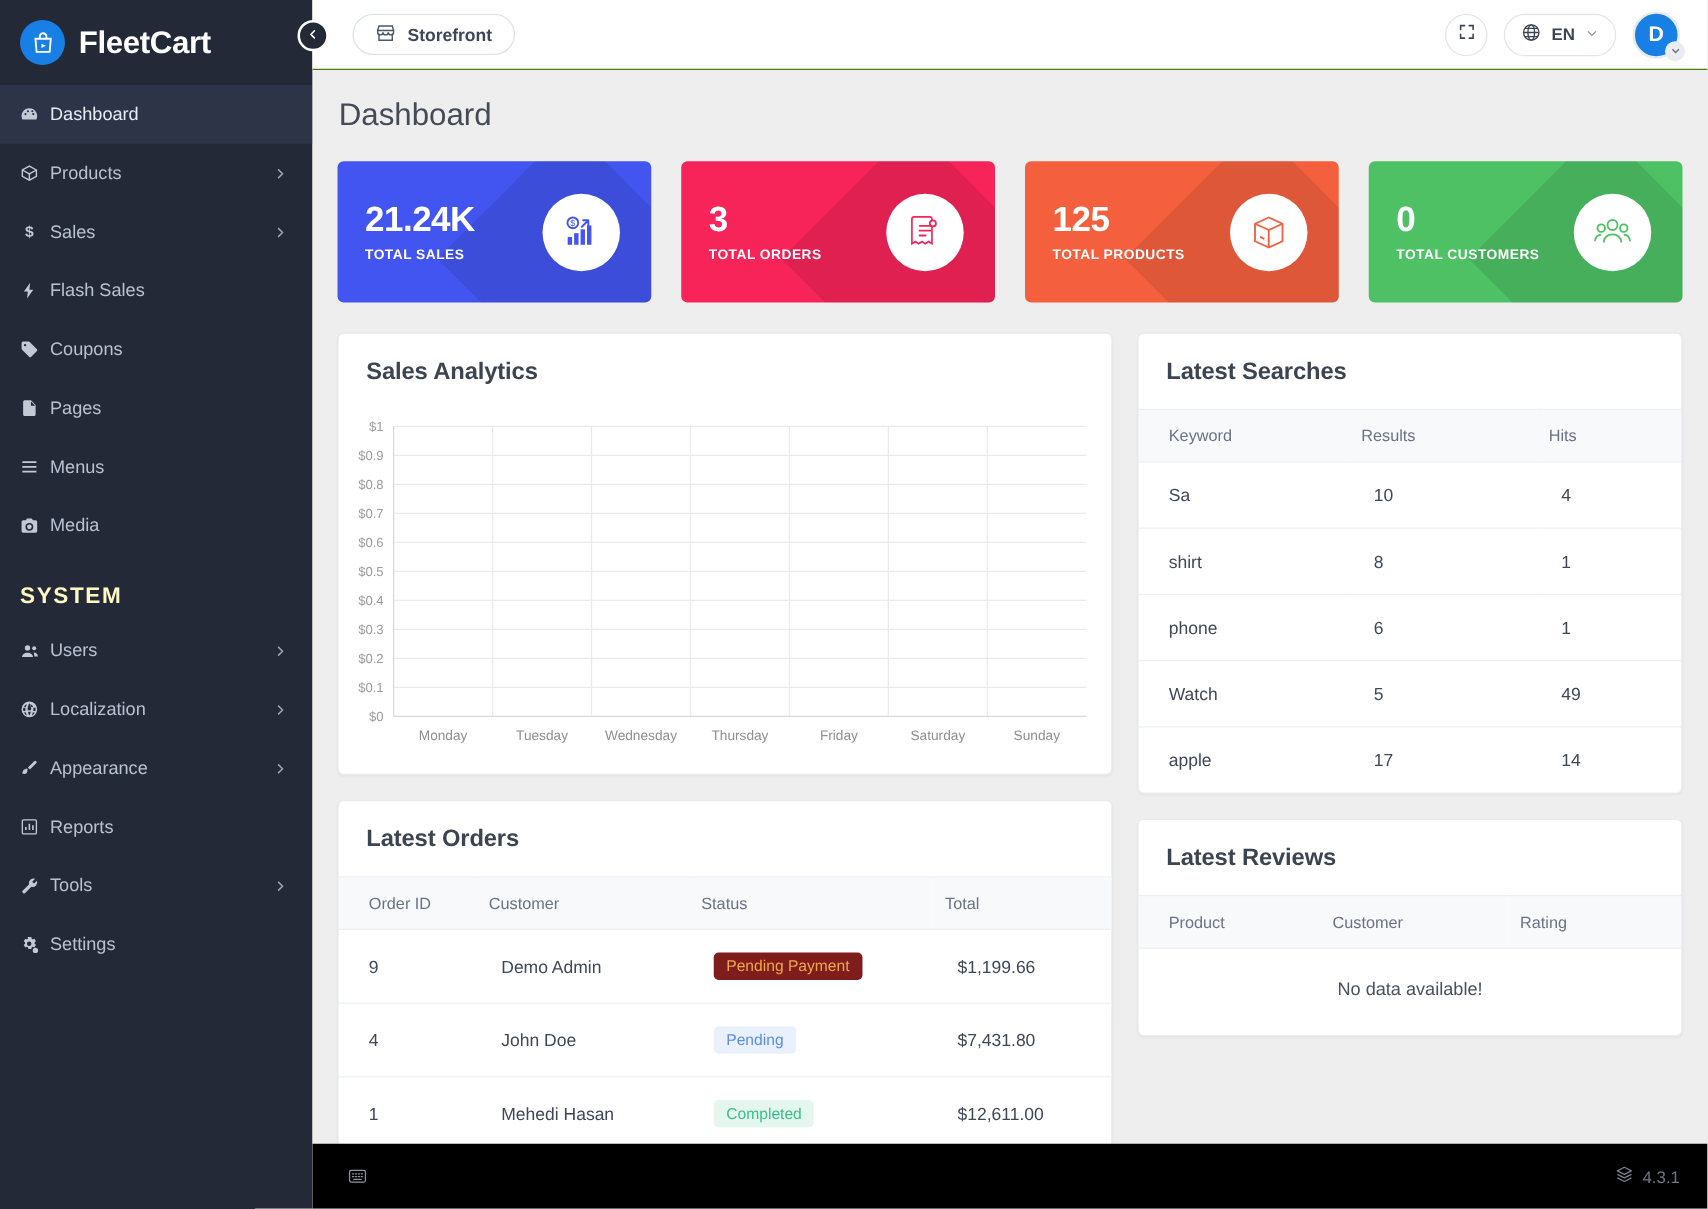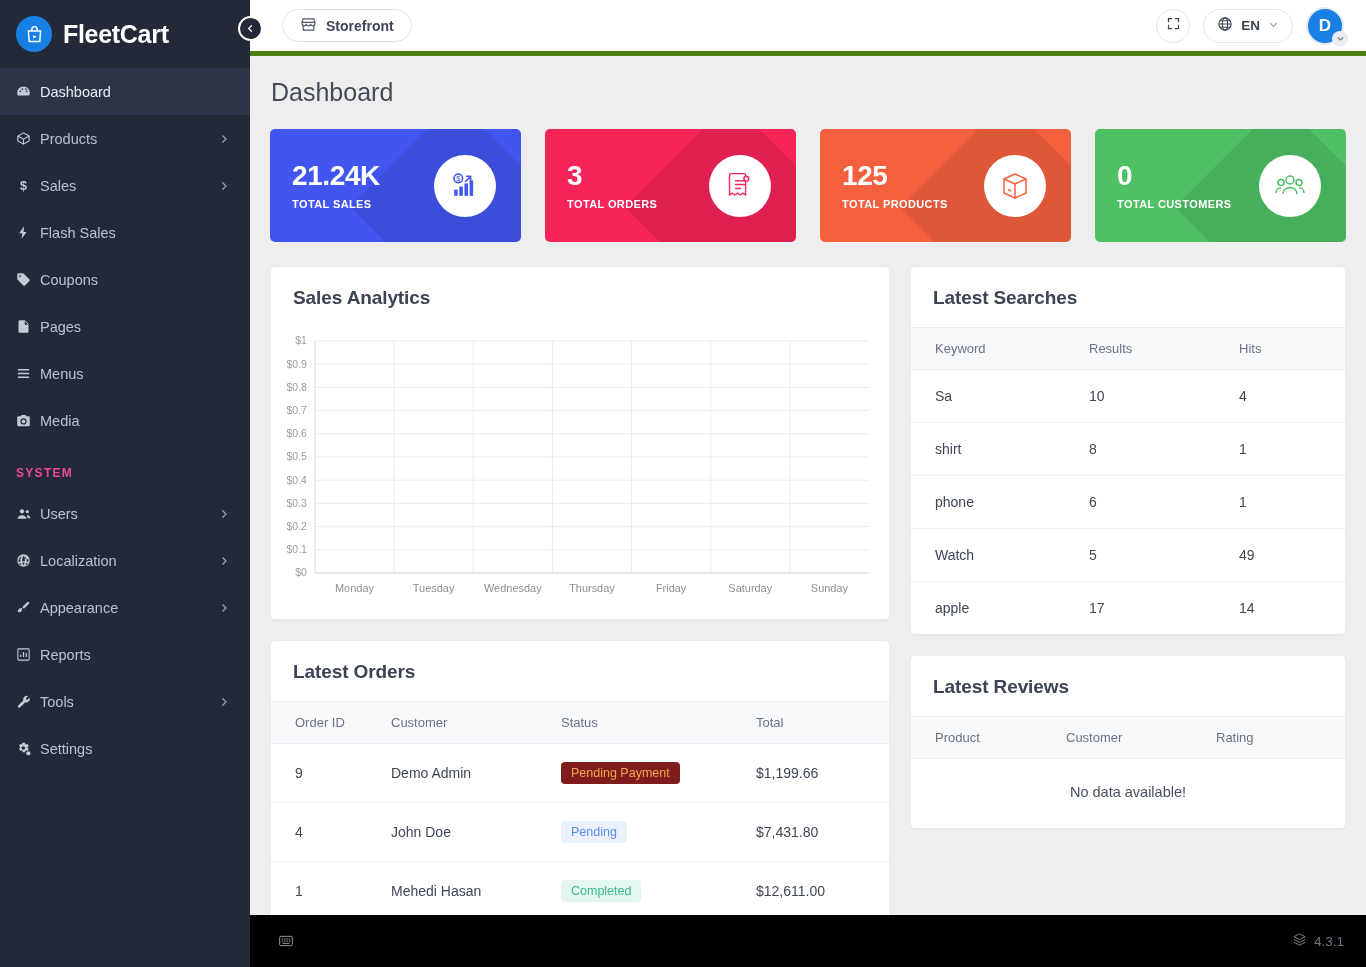--- a/index.html
+++ b/index.html
@@ -43,35 +43,35 @@
   .nav-item.active { background: #2e3447; color: #e7ecf3; }
   .nav-ico {
     width: 24px; flex: 0 0 24px; display: flex;
     align-items: center; justify-content: flex-start;
     color: #c2cad6;
   }
   .nav-label { flex: 1 1 auto; }
   .nav-chev { color: #9aa5b5; display: flex; align-items: center; }
   .nav-section {
     padding: 22px 16px 10px 16px;
-    color: #ec4899; font-size: 12px; font-weight: 700;
+    color: #fef9c3; font-size: 18px; font-weight: 700;
     letter-spacing: 1.3px;
   }
 
   
   .main {
     flex: 1 1 auto; height: 967px;
     display: flex; flex-direction: column;
     background: #eeeeee; position: relative;
   }
   .topbar {
     height: 56px; background: #ffffff;
     display: flex; align-items: center;
     padding: 0 22px 0 32px;
-    border-bottom: 5px solid #4d7c0f;
+    border-bottom: 1px solid #4d7c0f;
     position: relative; flex: 0 0 56px;
   }
   .collapse-btn {
     position: absolute; left: -12px; top: 16px;
     width: 25px; height: 25px; border-radius: 50%;
     background: #242938; color: #fff;
     display: flex; align-items: center; justify-content: center;
     cursor: pointer; z-index: 10;
     border: 2px solid #ffffff;
   }
@@ -180,21 +180,21 @@
   
   table { width: 100%; border-collapse: collapse; }
   thead th {
     background: #f8f9fb; text-align: left;
     font-size: 13px; color: #6a7285; font-weight: 400;
     padding: 13px 10px; border-top: 1px solid #edeff3;
     border-bottom: 1px solid #edeff3;
   }
   tbody td {
     font-size: 14px; color: #3f4756;
-    padding: 18px 10px; border-bottom: 1px solid #eef0f4;
+    padding: 18px 20px; border-bottom: 1px solid #eef0f4;
   }
   tbody tr:last-child td { border-bottom: none; }
   .t-pad-l { padding-left: 24px; }
   .t-pad-r { padding-right: 24px; }
   .nodata {
     text-align: center; font-size: 14.5px;
     color: #49515f; padding: 25px 10px 28px 10px;
   }
   .pill {
     display: inline-block; padding: 4px 10px;

